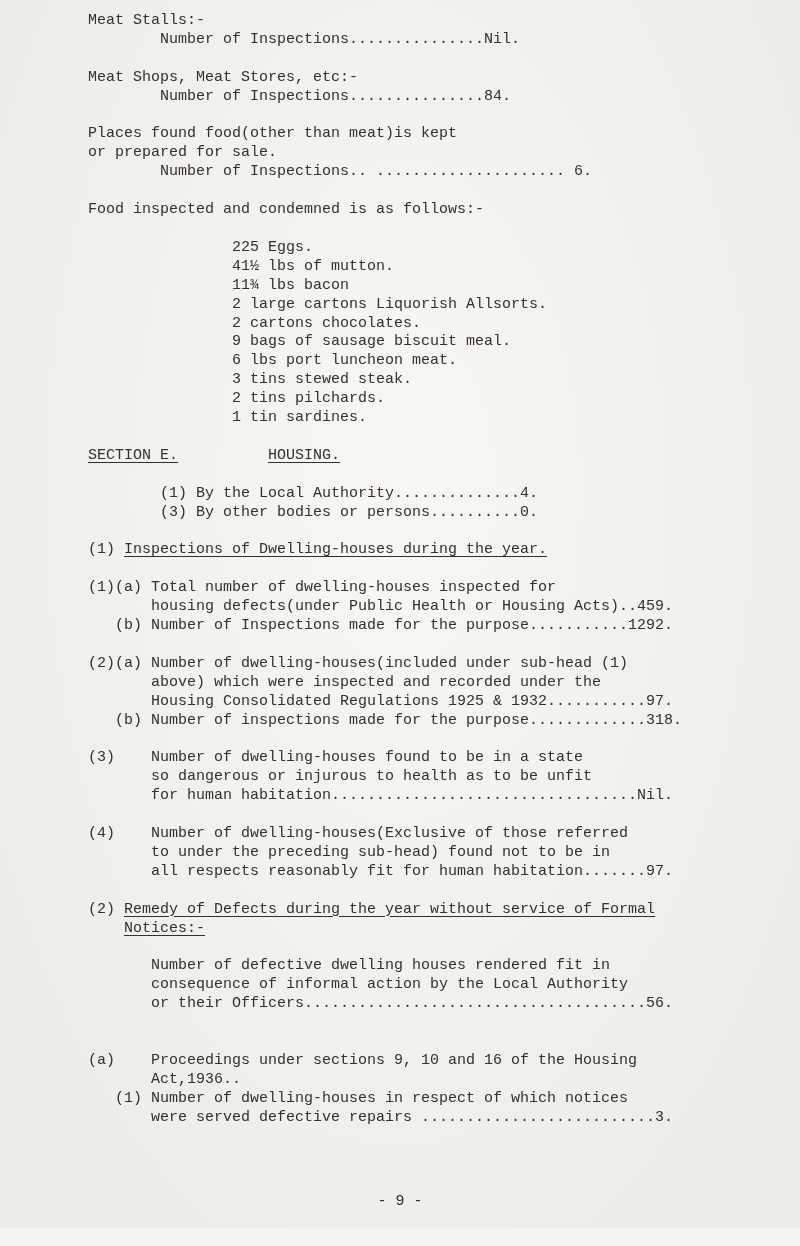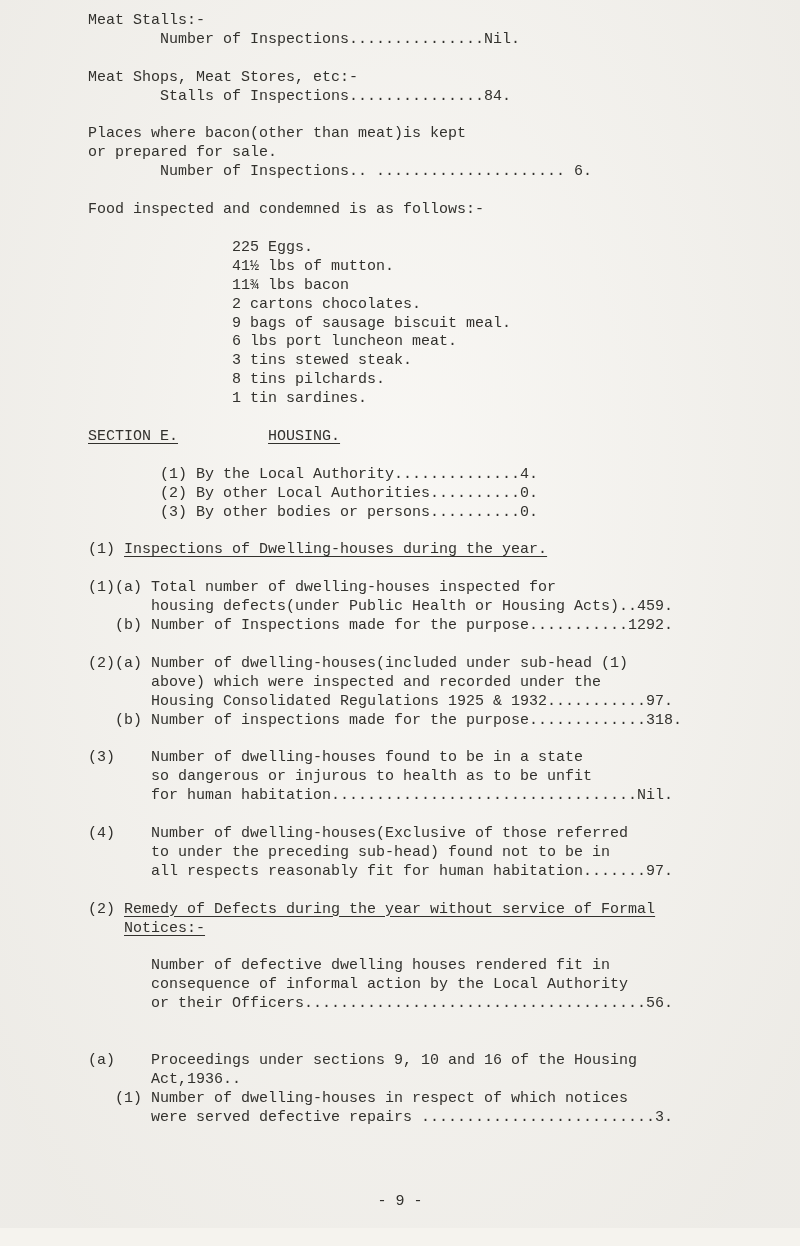--- a/index.html
+++ b/index.html
@@ -48,42 +48,42 @@
 </style>
 </head>
 <body>
 
 <div class="page">
   <div class="doc-body">
       <div class="line"><span>Meat Stalls:-</span></div>
       <div class="line"><span>        Number of Inspections...............Nil.</span></div>
       <div class="line">&nbsp;</div>
       <div class="line"><span>Meat Shops, Meat Stores, etc:-</span></div>
-      <div class="line"><span>        Stalls of Inspections...............84.</span></div>
+      <div class="line"><span>        Number of Inspections...............84.</span></div>
       <div class="line">&nbsp;</div>
-      <div class="line"><span>Places where bacon(other than meat)is kept</span></div>
+      <div class="line"><span>Places found food(other than meat)is kept</span></div>
       <div class="line"><span>or prepared for sale.</span></div>
       <div class="line"><span>        Number of Inspections.. ..................... 6.</span></div>
       <div class="line">&nbsp;</div>
       <div class="line"><span>Food inspected and condemned is as follows:-</span></div>
       <div class="line">&nbsp;</div>
       <div class="line"><span>                225 Eggs.</span></div>
       <div class="line"><span>                41½ lbs of mutton.</span></div>
       <div class="line"><span>                11¾ lbs bacon</span></div>
+      <div class="line"><span>                2 large cartons Liquorish Allsorts.</span></div>
       <div class="line"><span>                2 cartons chocolates.</span></div>
       <div class="line"><span>                9 bags of sausage biscuit meal.</span></div>
       <div class="line"><span>                6 lbs port luncheon meat.</span></div>
       <div class="line"><span>                3 tins stewed steak.</span></div>
-      <div class="line"><span>                8 tins pilchards.</span></div>
+      <div class="line"><span>                2 tins pilchards.</span></div>
       <div class="line"><span>                1 tin sardines.</span></div>
       <div class="line">&nbsp;</div>
       <div class="line"><span class="underline">SECTION E.</span><span>          </span><span class="underline">HOUSING.</span></div>
       <div class="line">&nbsp;</div>
       <div class="line"><span>        (1) By the Local Authority..............4.</span></div>
-      <div class="line"><span>        (2) By other Local Authorities..........0.</span></div>
       <div class="line"><span>        (3) By other bodies or persons..........0.</span></div>
       <div class="line">&nbsp;</div>
       <div class="line"><span>(1) </span><span class="underline">Inspections of Dwelling-houses during the year.</span></div>
       <div class="line">&nbsp;</div>
       <div class="line"><span>(1)(a) Total number of dwelling-houses inspected for</span></div>
       <div class="line"><span>       housing defects(under Public Health or Housing Acts)..459.</span></div>
       <div class="line"><span>   (b) Number of Inspections made for the purpose...........1292.</span></div>
       <div class="line">&nbsp;</div>
       <div class="line"><span>(2)(a) Number of dwelling-houses(included under sub-head (1)</span></div>
       <div class="line"><span>       above) which were inspected and recorded under the</span></div>

